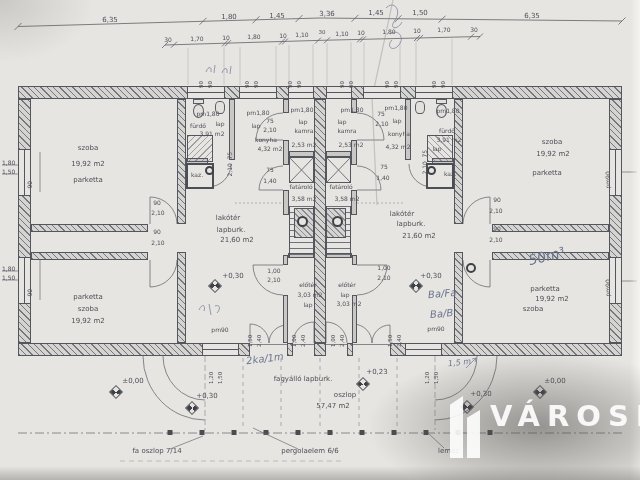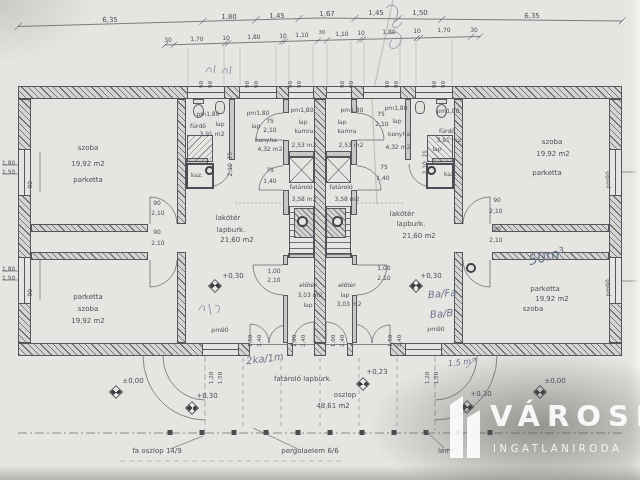--- a/index.html
+++ b/index.html
@@ -286,21 +286,21 @@
   <div class="fix" style="left:193px;top:104px;width:11px;height:14px;border-radius:50%"></div>
   <div class="fix" style="left:215px;top:101px;width:10px;height:13px;border-radius:40%"></div>
   <div class="fix" style="left:436px;top:99px;width:11px;height:5px"></div>
   <div class="fix" style="left:436px;top:104px;width:11px;height:14px;border-radius:50%"></div>
   <div class="fix" style="left:415px;top:101px;width:10px;height:13px;border-radius:40%"></div>
   <div class="circ" style="left:466px;top:263px;width:10px;height:10px"></div>
 
   <div class="lbl c" style="left:110px;top:17px">6,35</div>
   <div class="lbl c" style="left:229px;top:14px">1,80</div>
   <div class="lbl c" style="left:277px;top:13px">1,45</div>
-  <div class="lbl c" style="left:327px;top:11px">1,67</div>
+  <div class="lbl c" style="left:327px;top:11px">3,36</div>
   <div class="lbl c" style="left:376px;top:10px">1,45</div>
   <div class="lbl c" style="left:420px;top:10px">1,50</div>
   <div class="lbl c" style="left:532px;top:13px">6,35</div>
 
   <div class="lbl c f6" style="left:168px;top:37px">30</div>
   <div class="lbl c f6" style="left:197px;top:36px">1,70</div>
   <div class="lbl c f6" style="left:226px;top:35px">10</div>
   <div class="lbl c f6" style="left:254px;top:34px">1,80</div>
   <div class="lbl c f6" style="left:283px;top:33px">10</div>
   <div class="lbl c f6" style="left:302px;top:32px">1,10</div>
@@ -433,45 +433,44 @@
   <div class="lbl rot f5" style="left:336px;top:341px">1,00</div>
   <div class="lbl rot f5" style="left:345px;top:341px">2,40</div>
 
   <div class="lbl c f6" style="left:220px;top:327px">pm90</div>
   <div class="lbl rot f5" style="left:214px;top:378px">1,20</div>
   <div class="lbl rot f5" style="left:223px;top:378px">1,50</div>
   <div class="lbl c f6" style="left:436px;top:326px">pm90</div>
   <div class="lbl rot f5" style="left:430px;top:378px">1,20</div>
   <div class="lbl rot f5" style="left:439px;top:378px">1,50</div>
 
-  <div class="lbl c" style="left:303px;top:376px">fatároló lapburk.</div>
+  <div class="lbl c" style="left:303px;top:376px">fagyálló lapburk.</div>
   <div class="lbl c" style="left:345px;top:392px">oszlop</div>
-  <div class="lbl c" style="left:333px;top:403px">48,61 m2</div>
+  <div class="lbl c" style="left:333px;top:403px">57,47 m2</div>
   <div class="lbl c" style="left:133px;top:378px">±0,00</div>
   <div class="elev" style="left:112px;top:388px"></div>
   <div class="lbl c" style="left:207px;top:393px">+0,30</div>
   <div class="elev" style="left:188px;top:404px"></div>
   <div class="lbl c" style="left:377px;top:369px">+0,23</div>
   <div class="elev" style="left:359px;top:380px"></div>
   <div class="lbl c" style="left:481px;top:391px">+0,30</div>
   <div class="elev" style="left:463px;top:403px"></div>
   <div class="lbl c" style="left:555px;top:378px">±0,00</div>
   <div class="elev" style="left:536px;top:388px"></div>
-  <div class="lbl c" style="left:157px;top:448px">fa oszlop 14/9</div>
+  <div class="lbl c" style="left:157px;top:448px">fa oszlop 7/14</div>
   <div class="lbl c" style="left:310px;top:448px">pergolaelem 6/6</div>
   <div class="lbl" style="left:438px;top:448px">lemez</div>
 
   <div class="hw" style="left:246px;top:353px;font-size:10px;transform:rotate(-7deg)">2ka/1m</div>
   <div class="hw" style="left:528px;top:248px;font-size:14px;transform:rotate(-14deg)">50m³</div>
   <div class="hw" style="left:428px;top:288px;font-size:10px;transform:rotate(-5deg)">Ba/Fa</div>
   <div class="hw" style="left:430px;top:308px;font-size:10px;transform:rotate(-5deg)">Ba/B</div>
   <div class="hw" style="left:448px;top:358px;font-size:8px;transform:rotate(-6deg)">1,5 m</div>
 
   <div class="strip-right"></div>
   <div class="strip-bottom"></div>
   <div class="shade-br"></div>
   <div class="wm">
     <div class="wm-bar" style="left:14px;top:10px;width:13px;height:62px;clip-path:polygon(0 14%,100% 0,100% 100%,0 100%)"></div>
     <div class="wm-bar" style="left:31px;top:24px;width:13px;height:48px;clip-path:polygon(0 16%,100% 0,100% 100%,0 100%)"></div>
     <div class="wm-title">VÁROSI</div>
-    <div class="wm-sub">INGATLANIRODA</div>
   </div>
 </div>
 
 </body></html>

